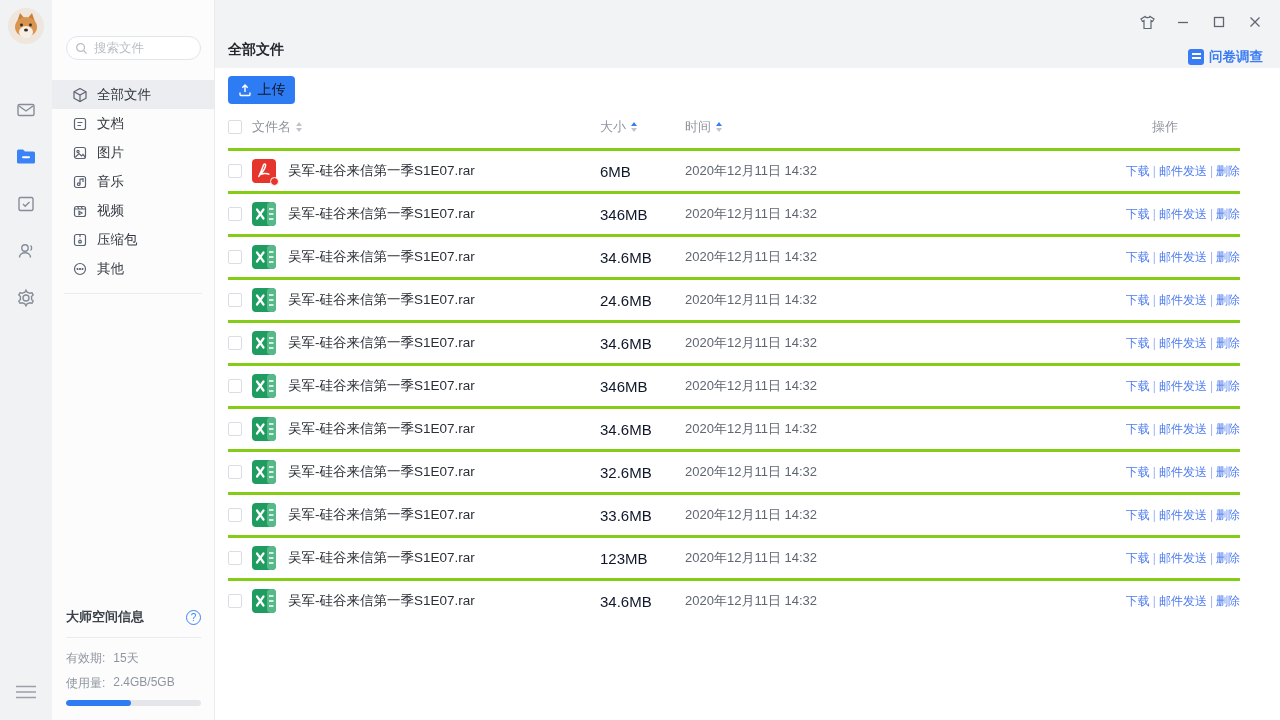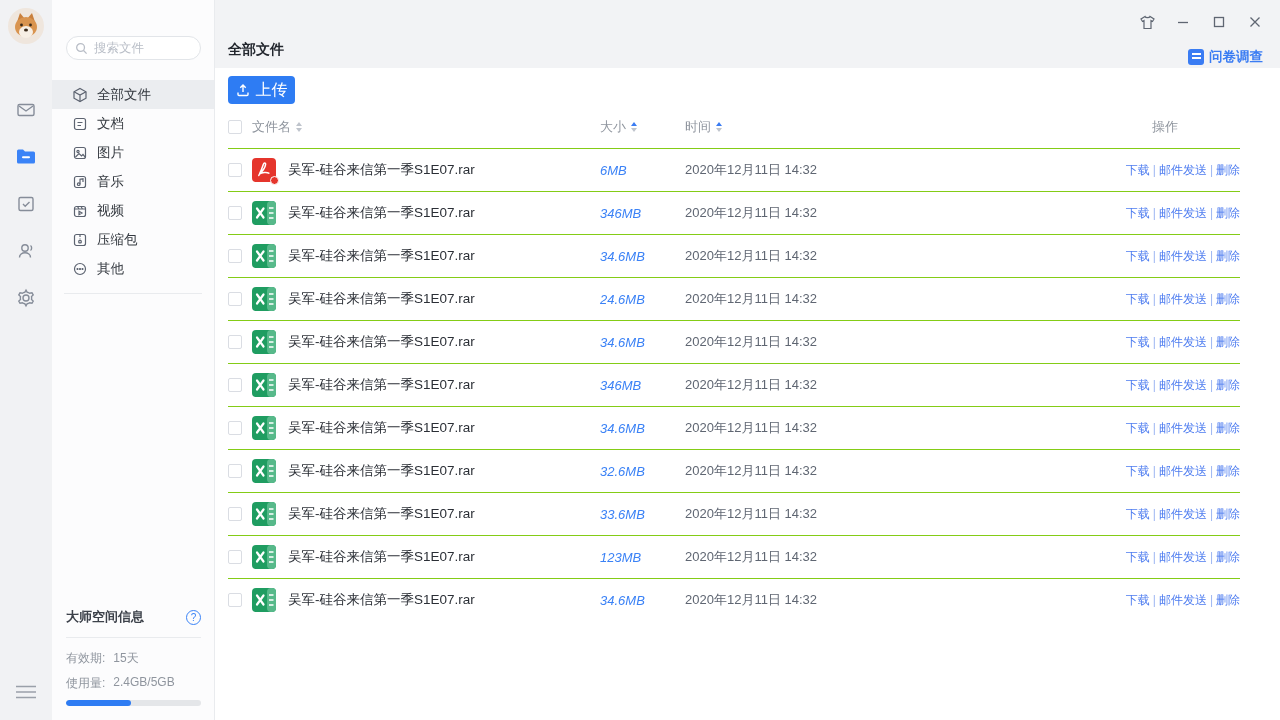--- a/index.html
+++ b/index.html
@@ -50,48 +50,48 @@
   .win-controls { position:absolute; top:11px; right:14px; display:flex; gap:14px; color:#5f6672; }
   .wc-btn { width:22px; height:22px; display:flex; align-items:center; justify-content:center; cursor:pointer; }
   .page-title { position:absolute; left:13px; top:41px; font-size:14px; font-weight:bold; color:#23272e; }
   .survey { position:absolute; right:17px; top:48px; display:flex; align-items:center; gap:5px;
             color:#3a7cf3; font-size:13.5px; font-weight:bold; cursor:pointer; }
   .survey-glyph { width:16px; height:16px; background:#3a7cf3; border-radius:3px; position:relative; }
   .survey-glyph::before { content:""; position:absolute; left:4px; right:3px; top:4px; height:2px;
             background:#fff; box-shadow:0 4px 0 #fff; }
 
   .content { flex:1; padding:8px 40px 0 13px; display:flex; flex-direction:column; min-height:0; }
-  .upload-btn { width:67px; height:28px; background:#2e7cf3; color:#ffffff; border:none; border-radius:4px;
-                font-size:16px; font-family:inherit; display:flex; align-items:center; justify-content:center;
+  .upload-btn { width:67px; height:28px; background:#2e7cf3; color:#0f172a; border:none; border-radius:4px;
+                font-size:14px; font-family:inherit; display:flex; align-items:center; justify-content:center;
                 gap:6px; cursor:pointer; }
 
   .thead { height:42px; display:flex; align-items:center; font-size:13px; color:#8f959e; margin-top:2px; }
   .cb { width:14px; height:14px; border:1px solid #dadde3; border-radius:2px; background:#fff;
         flex-shrink:0; margin-right:10px; cursor:pointer; }
   .hname { width:348px; display:flex; align-items:center; }
   .hsize { width:85px; display:flex; align-items:center; }
   .htime { flex:1; display:flex; align-items:center; }
   .hactions { width:150px; text-align:center; }
   .caret { display:inline-flex; flex-direction:column; gap:2px; margin-left:5px; cursor:pointer; }
   .caret i { width:0; height:0; border-left:3.5px solid transparent; border-right:3.5px solid transparent; }
   .caret .up { border-bottom:4px solid #bfc4cc; }
   .caret .dn { border-top:4px solid #bfc4cc; }
   .caret .up.sel { border-bottom-color:#3a7cf3; }
 
-  .trow { height:43px; display:flex; align-items:center; border-top:1px solid #84cc16; }
+  .trow { height:43px; display:flex; align-items:center; border-top:3px solid #84cc16; }
   .ficon { width:24px; height:24px; margin-right:12px; position:relative; flex-shrink:0; }
   .ficon svg { position:absolute; inset:0; display:none; }
   .ficon.pdf svg.g-pdf { display:block; }
   .ficon.excel svg.g-xls { display:block; }
   .ficon .badge { display:none; position:absolute; right:-3px; bottom:-3px; width:9px; height:9px;
                   background:#e5352c; border:1.5px solid #fff; border-radius:50%; }
   .ficon.pdf .badge { display:block; }
   .cell.name { width:312px; font-size:13.5px; color:#2b2f36; white-space:nowrap; overflow:hidden;
                text-overflow:ellipsis; cursor:pointer; }
-  .cell.size { width:85px; font-size:13px; color:#3b82f6;font-style:italic; }
+  .cell.size { width:85px; font-size:15px; color:#0f172a; }
   .cell.time { flex:1; font-size:13px; color:#5f6672; }
   .cell.actions { width:150px; text-align:right; font-size:12px; white-space:nowrap; }
   .cell.actions a { color:#4d7cf0; text-decoration:none; cursor:pointer; }
   .cell.actions .sep { color:#9db6f2; font-style:normal; margin:0 3px; }
 </style>
 </head>
 <body>
 
 <div class="app">
 

